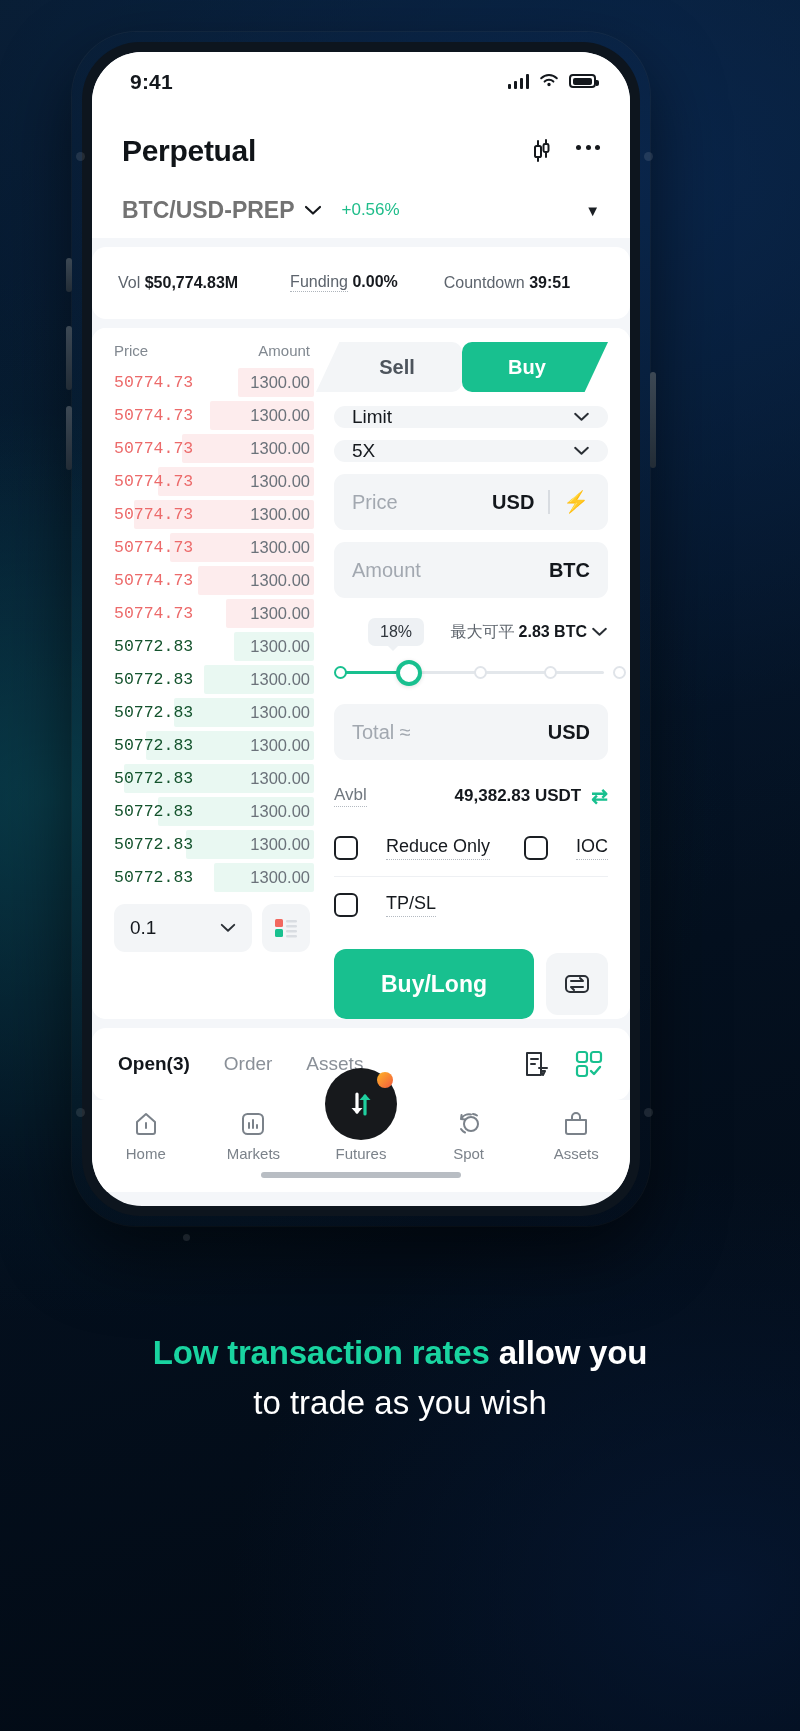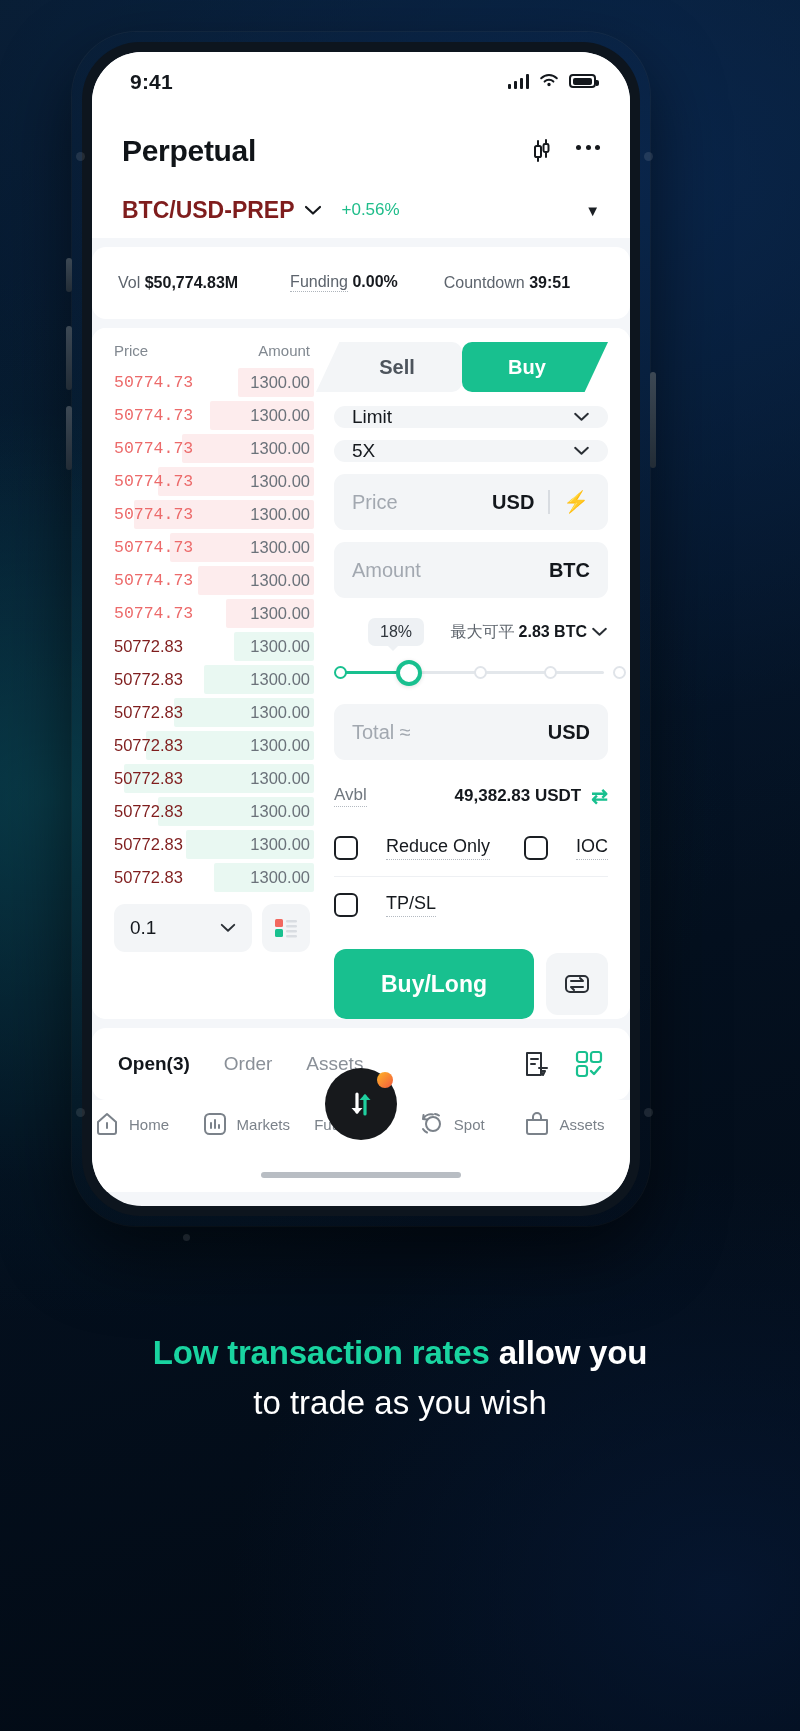--- a/index.html
+++ b/index.html
@@ -79,21 +79,21 @@
   
   .app-header { background: #fff; padding: 6px 30px 0 30px; }
   .hdr-top { display: flex; align-items: center; justify-content: space-between; height: 62px; }
   .hdr-title { font-size: 30px; font-weight: 700; color: #101418; letter-spacing: -.3px; }
   .hdr-actions { display: flex; align-items: center; gap: 22px; }
   .icon-candle { width: 26px; height: 26px; display:block; }
   .icon-dots { display:flex; gap:4.5px; align-items:center; padding-bottom: 8px;}
   .icon-dots i { width: 5px; height: 5px; border-radius:50%; background:#16191d; display:block; }
 
   .hdr-pair { display:flex; align-items:center; height: 56px; }
-  .pair-name { font-size: 23px; font-weight: 600; color: #7f1d1d; }
+  .pair-name { font-size: 23px; font-weight: 600; color: #737373; }
   .chev { display:inline-block; margin-left: 9px; }
   .pair-chg { font-size: 17px; color: #1fbd8a; margin-left: 20px; font-weight: 500; }
   .pair-caret { margin-left: auto; color:#1b1f24; font-size: 15px; }
 
   
   .card { background:#fff; border-radius: 14px; margin: 9px 0 0 0; }
 
   
   .stats { display:flex; align-items:center; height: 72px; padding: 0 26px; }
   .stat { font-size: 16px; color: #5d646d; white-space: nowrap; }
@@ -106,21 +106,21 @@
   .trade-body { display:flex; background:#fff; border-radius:14px; padding: 14px 0 0 0; }
   .book { width: 228px; padding-left: 22px; padding-right: 6px; }
   .book-head { display:flex; justify-content:space-between; font-size: 15px; color:#818890; padding-right: 4px; margin-bottom: 7px; }
   .row { position: relative; display:flex; justify-content:space-between; align-items:center;
          height: 33px; font-size: 16.5px; padding-right: 4px; }
   .row .bar { position:absolute; right: 0; top: 2px; bottom: 2px; border-radius: 2px; }
   .row .px, .row .amt { position:relative; z-index: 2; }
   .row .amt { color:#6b727a; font-variant-numeric: tabular-nums; }
   .ask .px { color:#ec6a6a; font-weight:500;font-family:Liberation Mono, monospace; }
   .ask .bar { background:#fdeced; }
-  .bid .px { color:#7f1d1d; font-weight:500; }
+  .bid .px { color:#14532d; font-weight:500;font-family:Liberation Mono, monospace; }
   .bid .bar { background:#e9f8f2; }
 
   .mid { padding: 10px 0 12px 0; }
   .mid-px { font-size: 25px; font-weight: 600; color:#1fbd8a; letter-spacing:-.3px; }
   .mid-sub { font-size: 17px; color:#6d747c; margin-top: 4px; display:inline-block;
              border-bottom: 1.6px dotted #b4bac1; padding-bottom:2px; }
 
   .book-foot { display:flex; align-items:center; gap: 10px; margin-top: 10px; padding-right:4px; }
   .tick-sel { flex:1; height: 48px; background:#f3f5f7; border-radius:11px;
               display:flex; align-items:center; justify-content:space-between; padding: 0 16px;
@@ -191,21 +191,21 @@
   
   .pos-card { background:#fff; border-radius:14px; margin-top:9px; padding: 0 26px; height: 72px;
               display:flex; align-items:center; }
   .ptab { font-size:19px; color:#8a9098; margin-right: 34px; }
   .ptab.active { color:#12161b; font-weight:700; }
   .pos-icons { margin-left:auto; display:flex; align-items:center; gap: 22px; }
 
   
   .navbar { background:#fff; height: 92px; display:flex; align-items:flex-start;
             padding-top: 10px; position:relative; }
-  .nav-item { flex:1; display:flex; flex-direction:row; align-items:center; gap:7px; }
+  .nav-item { flex:1; display:flex; flex-direction:column; align-items:center; gap:7px; }
   .nav-label { font-size:15px; color:#7b828a; }
   .fab { position:absolute; left: 50%; transform: translateX(-50%); top: -32px;
          width: 72px; height: 72px; border-radius:50%; background:#17191c;
          display:flex; align-items:center; justify-content:center; }
   .fab-dot { position:absolute; right: 4px; top: 4px; width: 16px; height:16px; border-radius:50%;
              background: linear-gradient(135deg,#ffb627,#f2593e); }
   .home-ind { position:absolute; left:50%; transform:translateX(-50%); bottom: 14px;
               width: 200px; height: 6px; border-radius:3px; background:#b8bdc3; }
 
   

